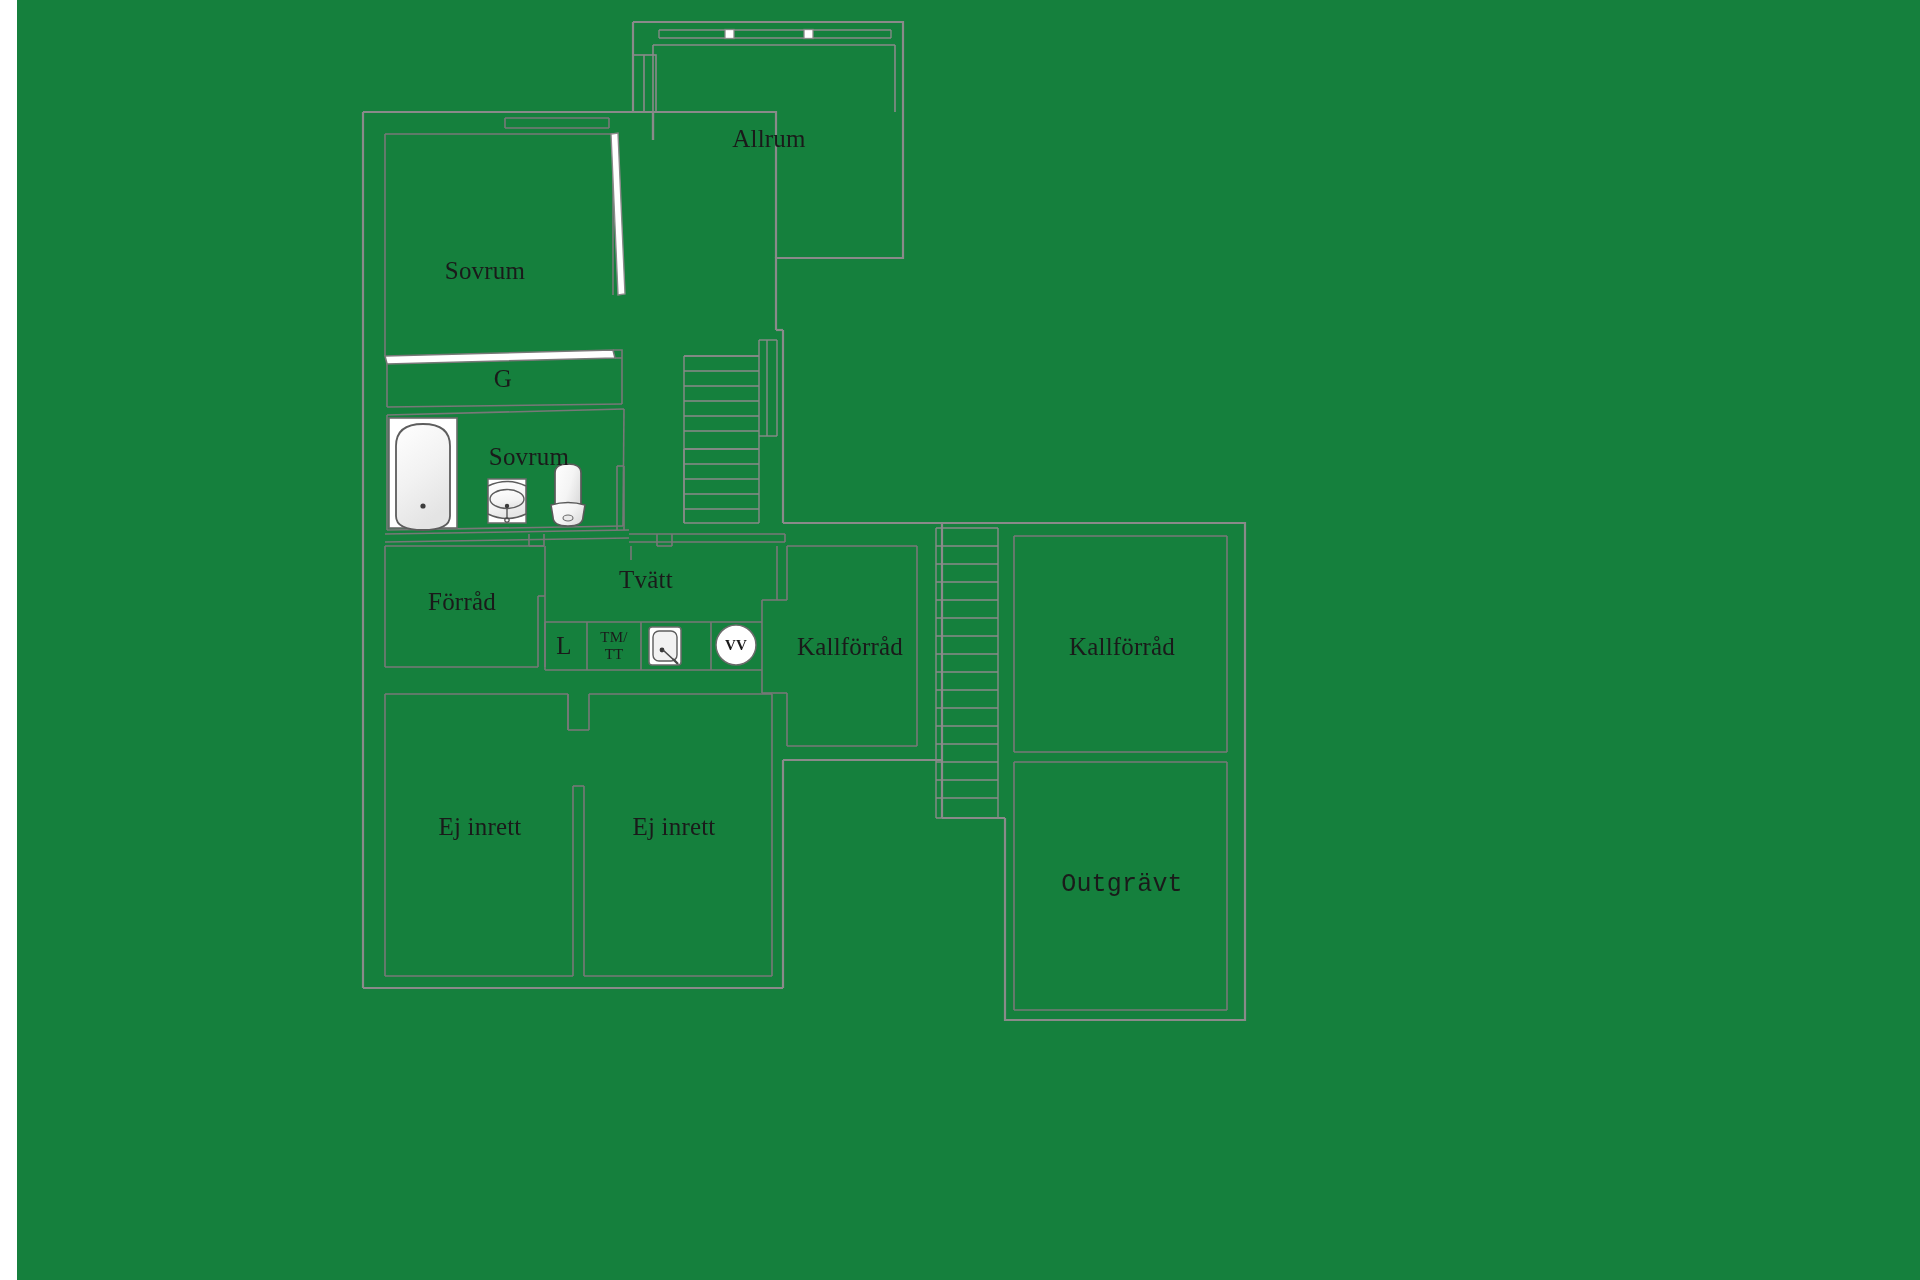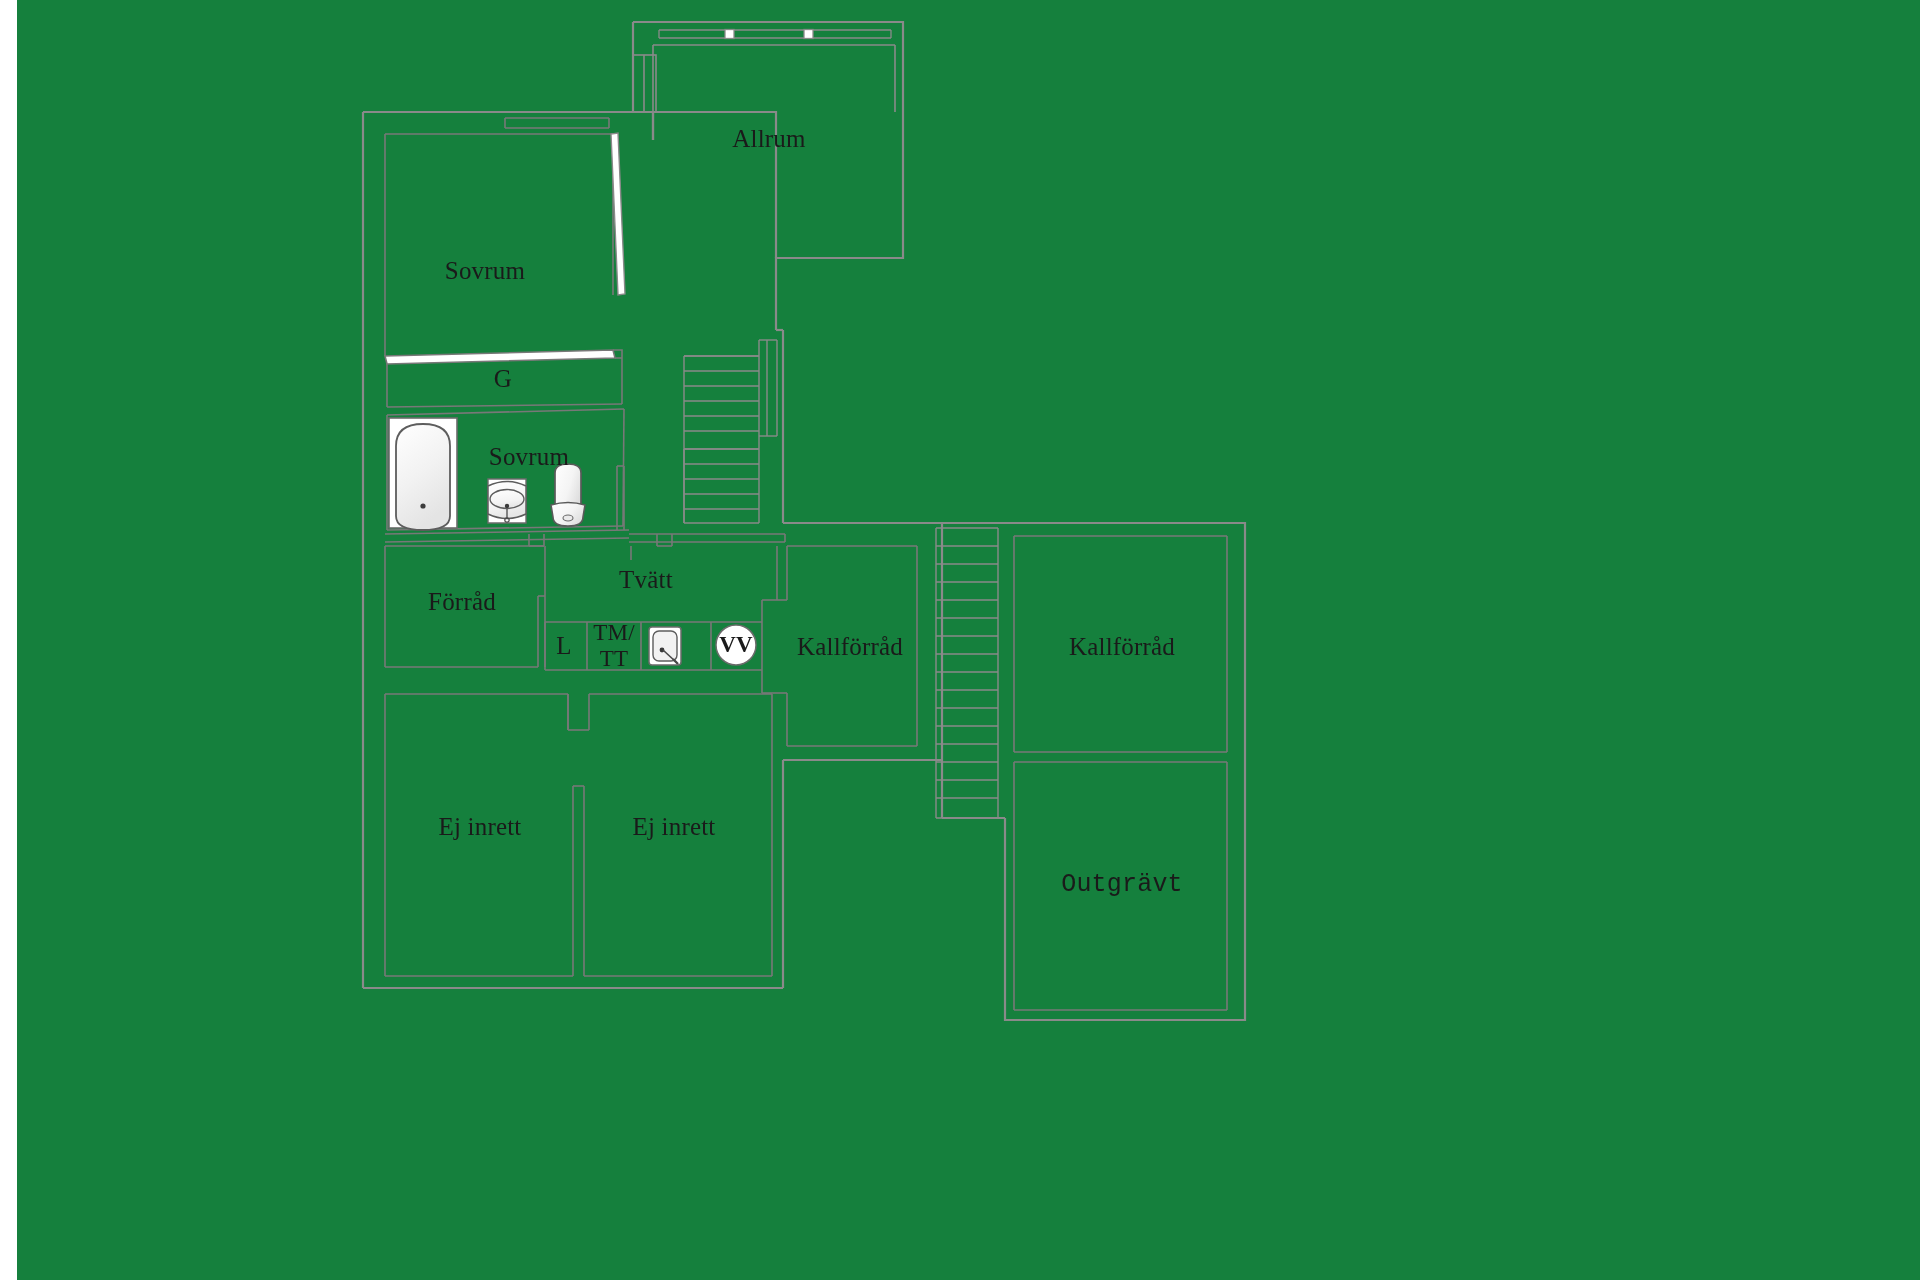--- a/index.html
+++ b/index.html
@@ -31,21 +31,21 @@
     font-family: "Liberation Serif", "DejaVu Serif", serif;
     font-size: 25px;
     line-height: 1.12;
     white-space: pre;
     text-align: center;
     transform: translate(-50%, -50%);
     letter-spacing: 0.2px;
     user-select: none;
   }
   .room-label.small {
-    font-size: 23px;
+    font-size: 15px;
   }
 </style>
 </head>
 <body>
 
 <div id="plan-root">
 
   <svg id="plan-svg" viewBox="0 0 1920 1280">
     <defs>
       <linearGradient id="tubGrad" x1="0" y1="0" x2="0.4" y2="1">

